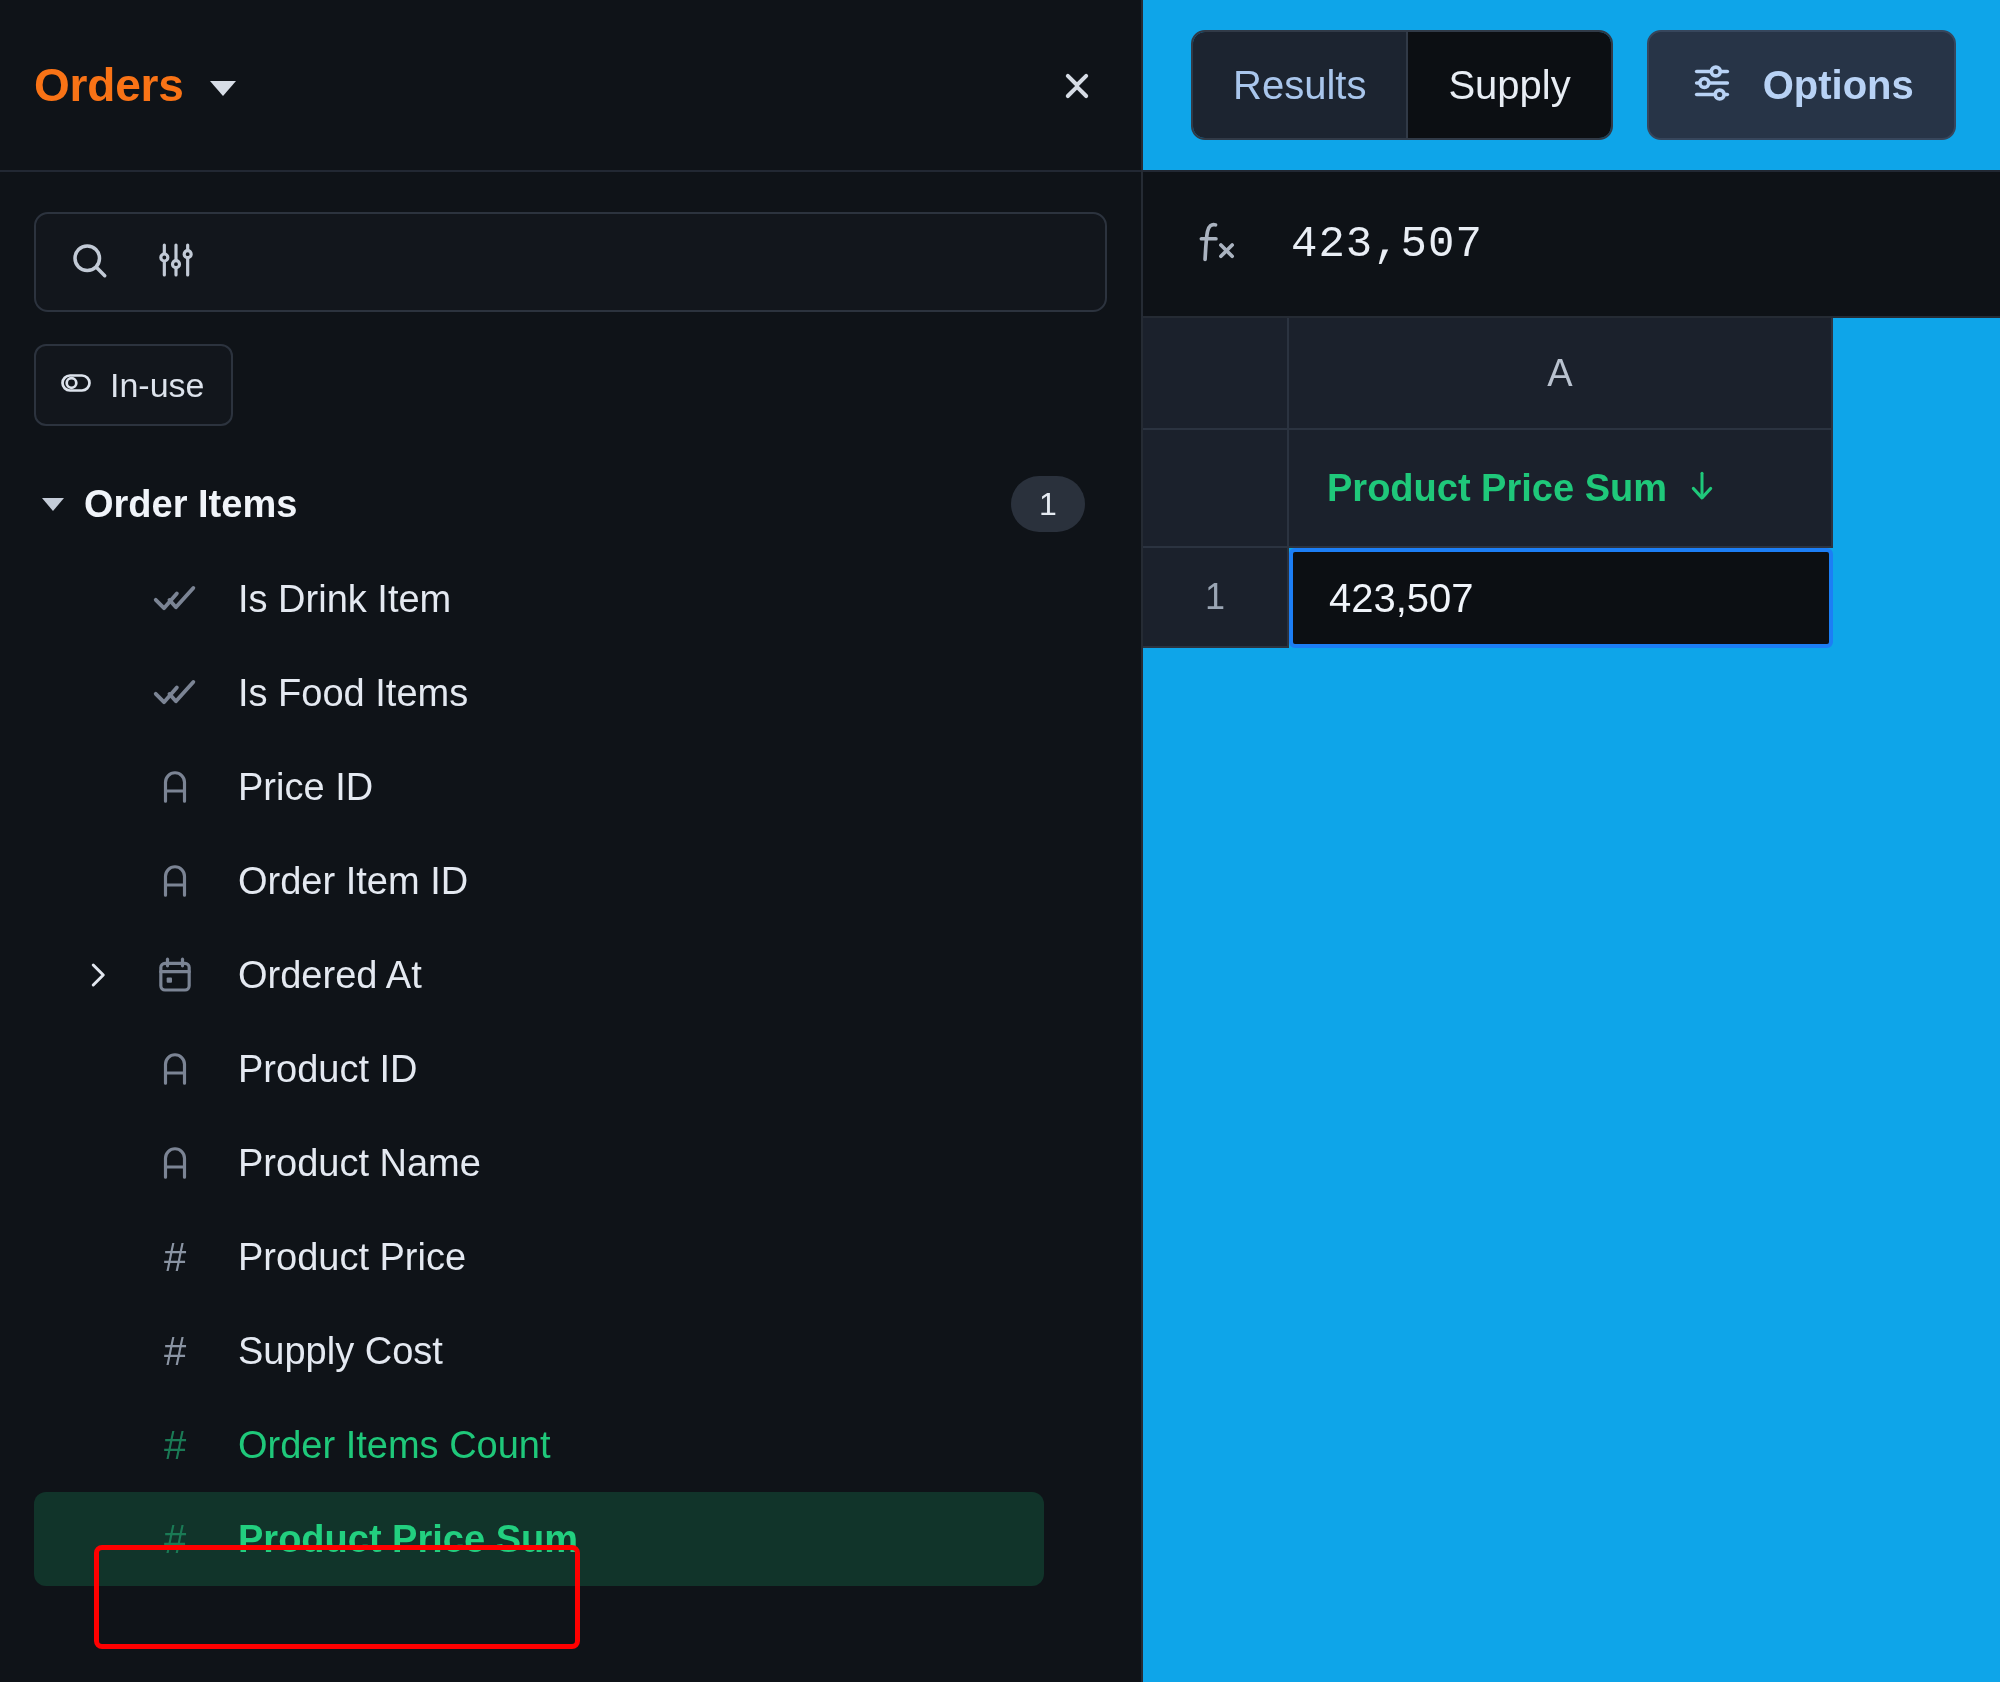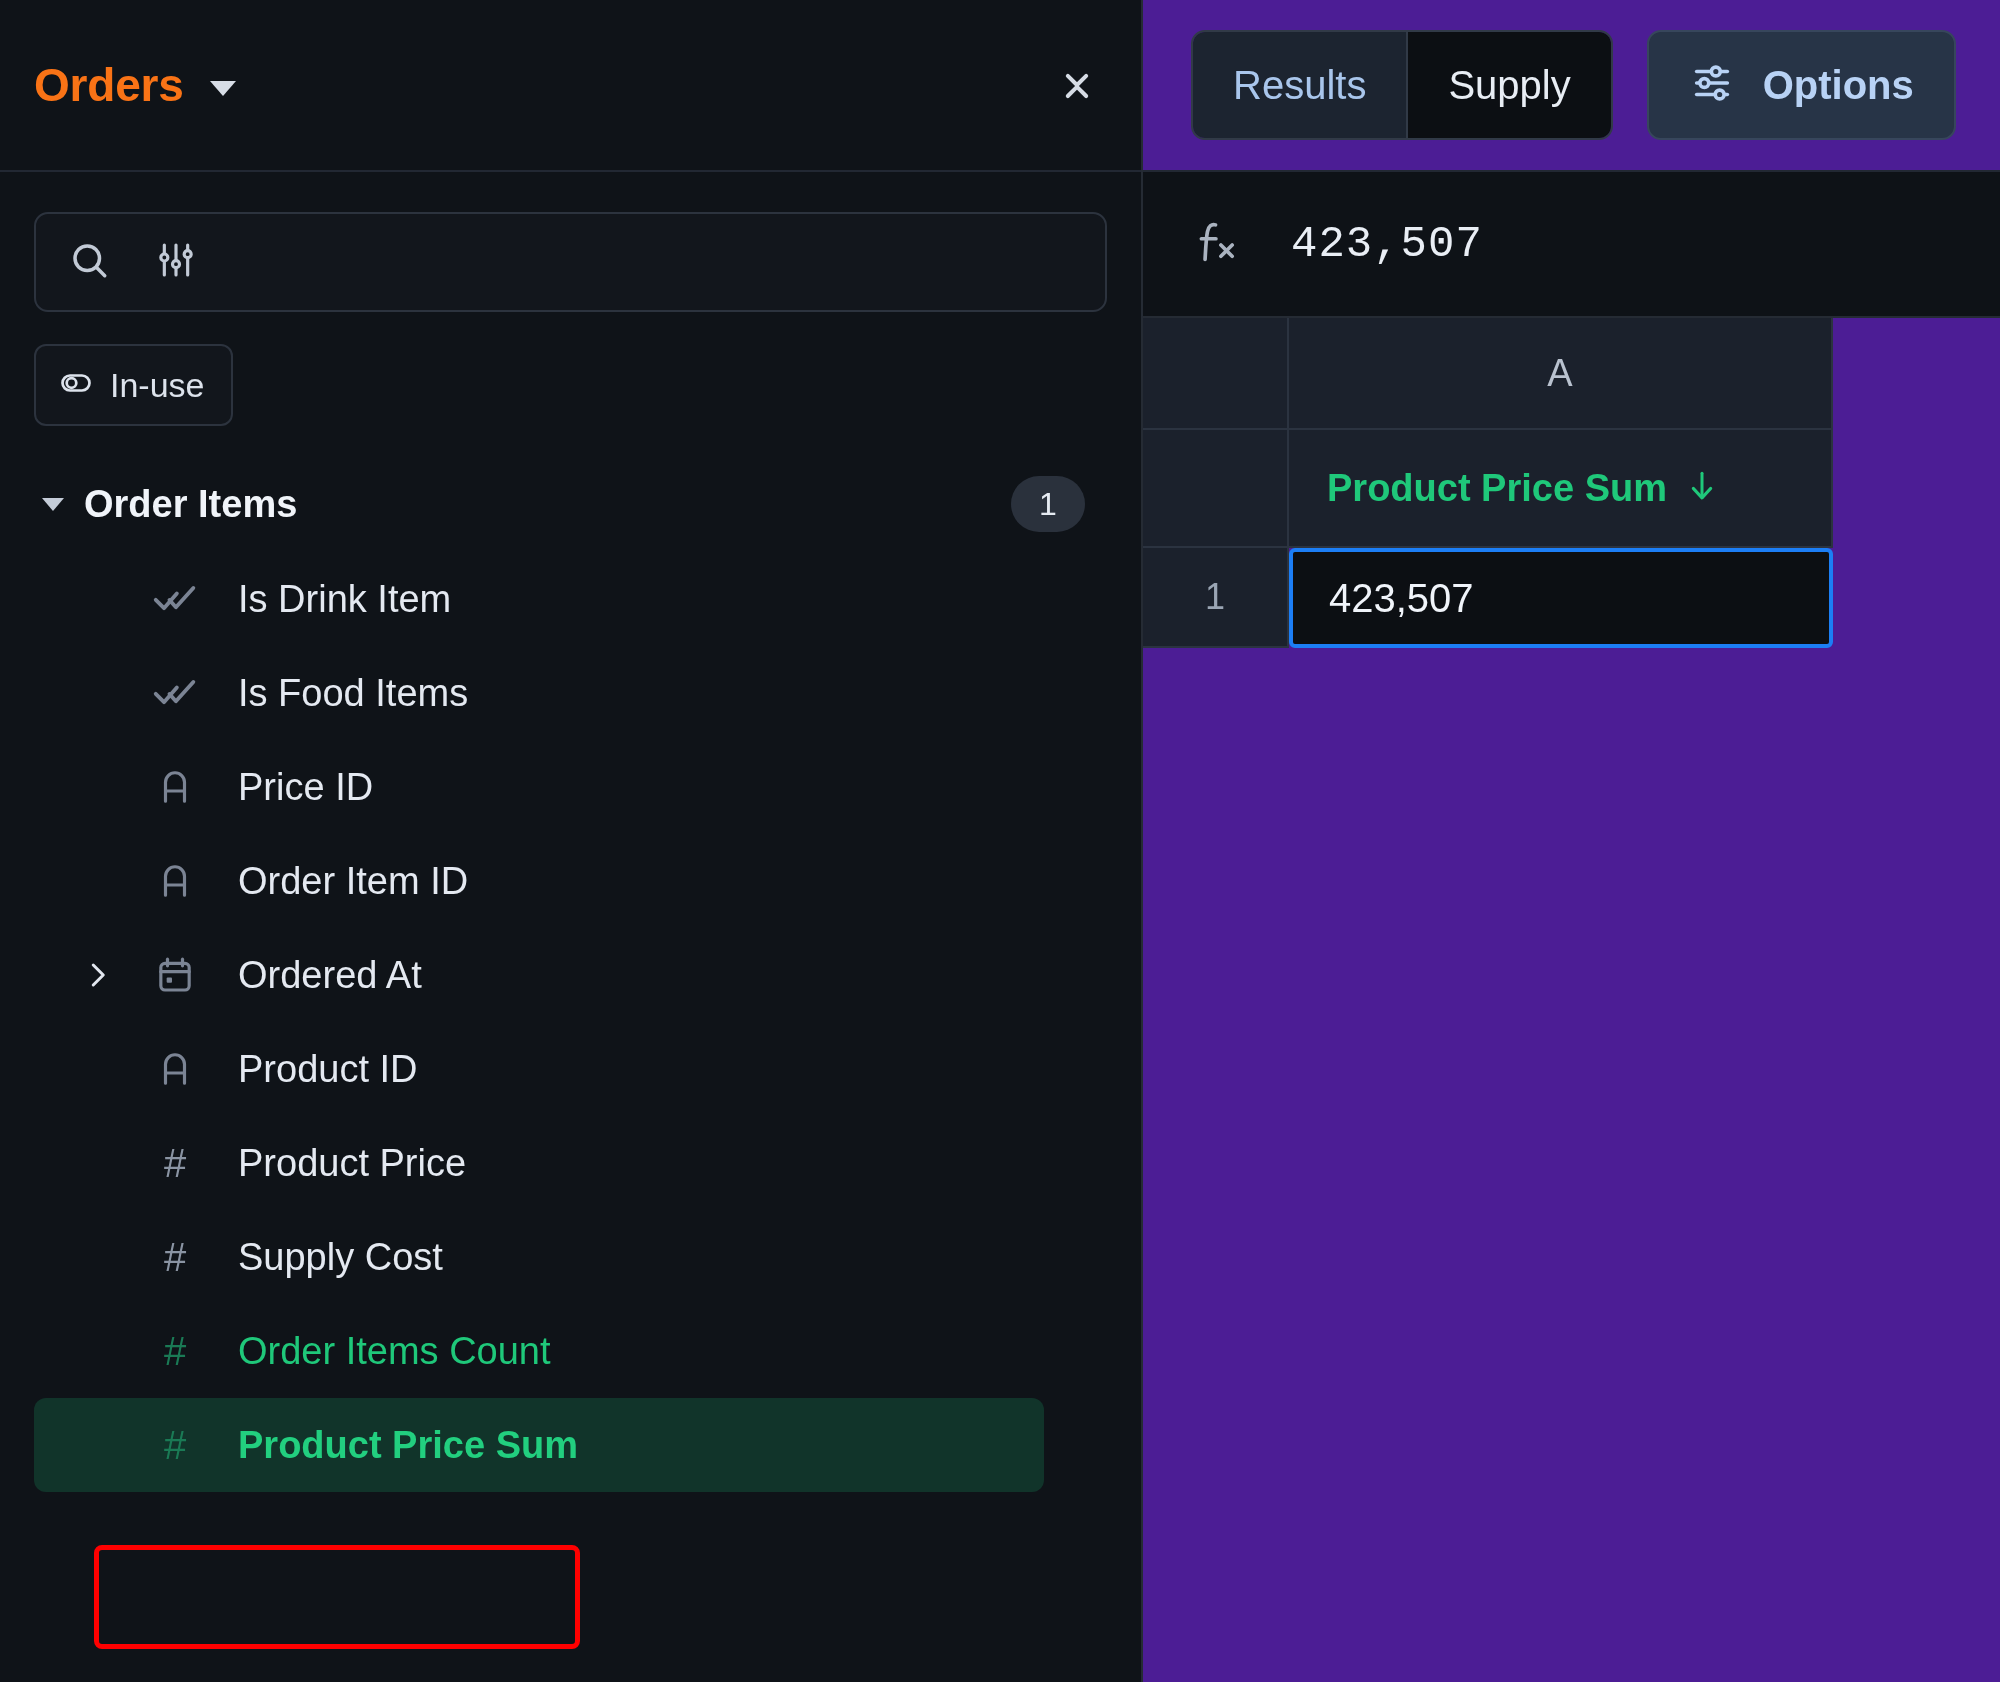--- a/index.html
+++ b/index.html
@@ -137,21 +137,21 @@
     width: 486px; height: 104px;
     border: 5px solid #ff0000;
     border-radius: 8px;
     pointer-events: none;
     z-index: 30;
   }
 
   
   .right-panel {
     flex: 1; height: 1682px;
-    background: #4c1d95; position: relative;
+    background: #0ea5e9; position: relative;
   }
   .rp-toolbar {
     height: 172px;
     display: flex; align-items: center;
     padding-left: 48px; gap: 34px;
     border-bottom: 2px solid #222833;
   }
   .seg-group {
     display: flex; height: 110px;
     border: 2px solid #313a47;
@@ -367,20 +367,29 @@
           <div class="field-row">
             <span class="fr-icon">
               <svg width="38" height="38" viewBox="0 0 24 24" fill="none" stroke="#7b8494" stroke-width="2" stroke-linecap="round">
                 <path d="M6 21 V9 a6 6 0 0 1 12 0 V21"></path>
                 <line x1="6" y1="14.5" x2="18" y2="14.5"></line>
               </svg>
             </span>
             <span class="fr-label">Product ID</span>
           </div>
 
+          <div class="field-row">
+            <span class="fr-icon">
+              <svg width="38" height="38" viewBox="0 0 24 24" fill="none" stroke="#7b8494" stroke-width="2" stroke-linecap="round">
+                <path d="M6 21 V9 a6 6 0 0 1 12 0 V21"></path>
+                <line x1="6" y1="14.5" x2="18" y2="14.5"></line>
+              </svg>
+            </span>
+            <span class="fr-label">Product Name</span>
+          </div>
 
           <div class="field-row">
             <span class="fr-icon">
                 <span class="hash">#</span>
               </span>
             <span class="fr-label">Product Price</span>
           </div>
 
           <div class="field-row">
             <span class="fr-icon">

